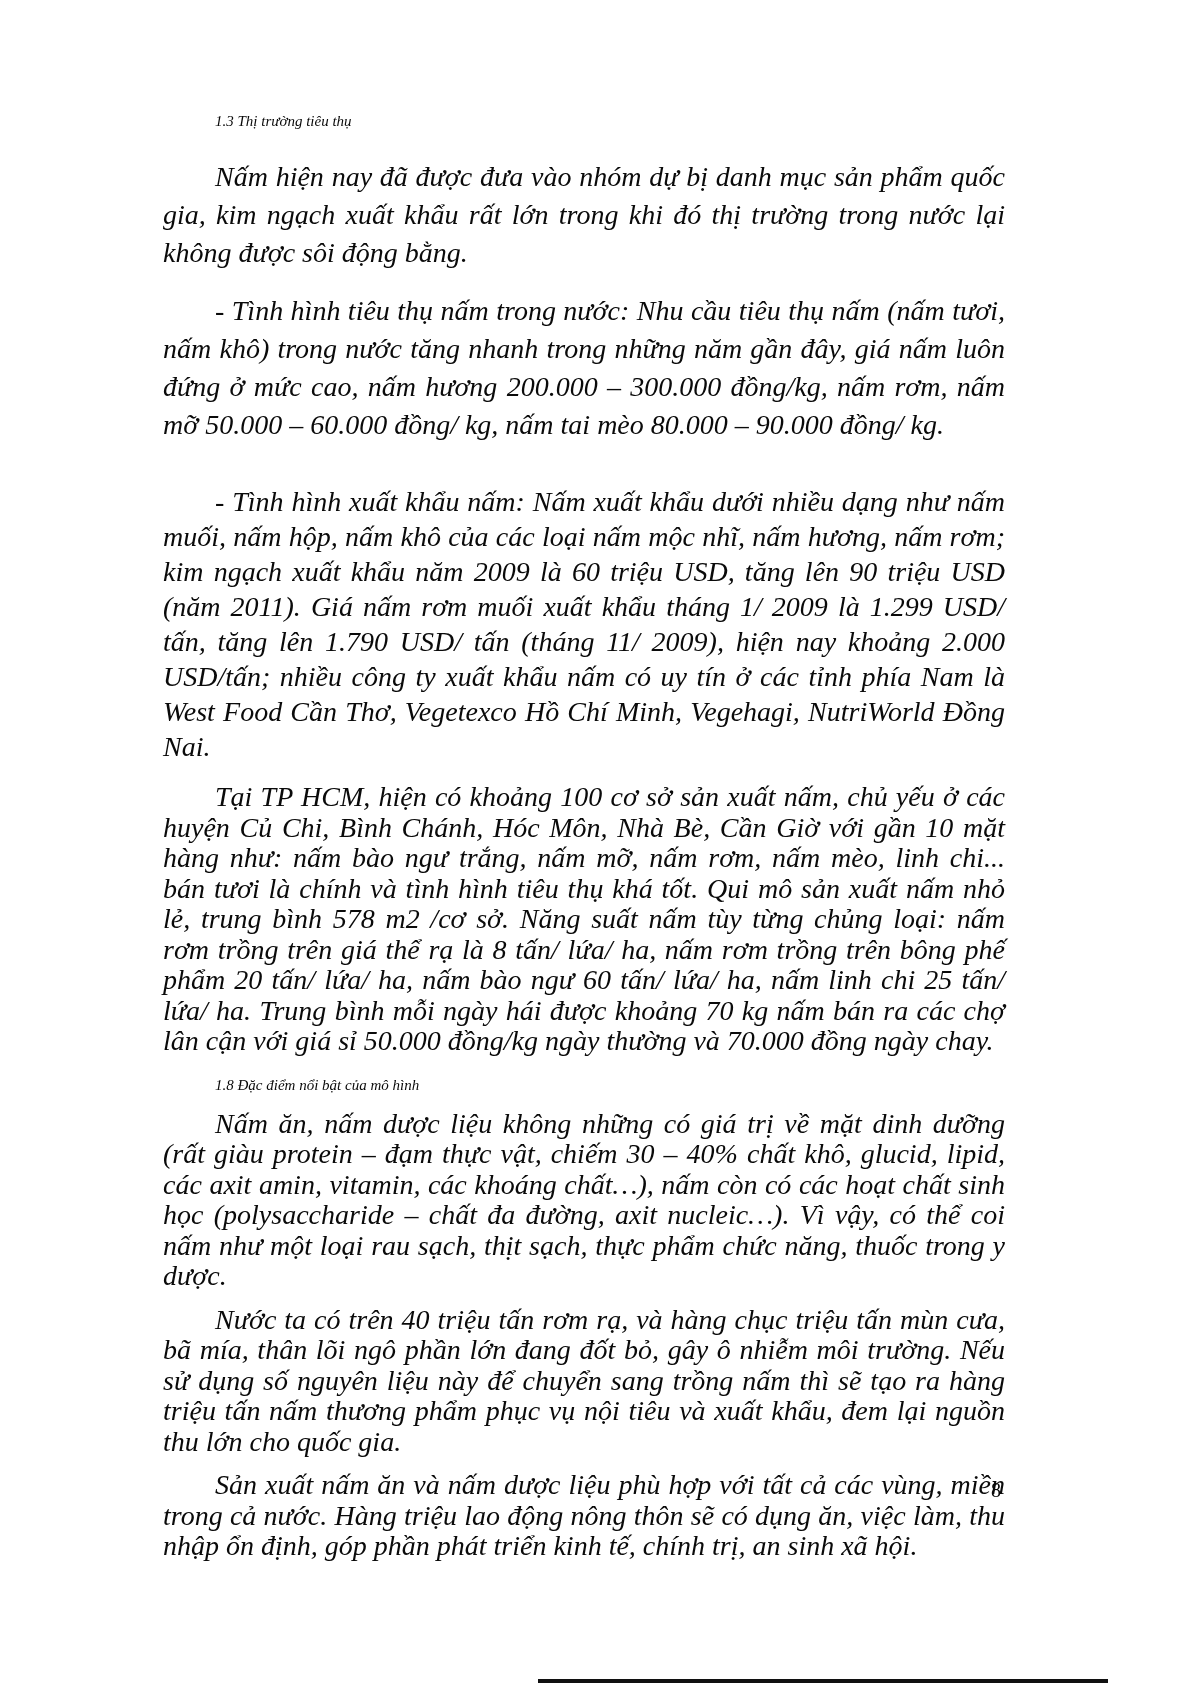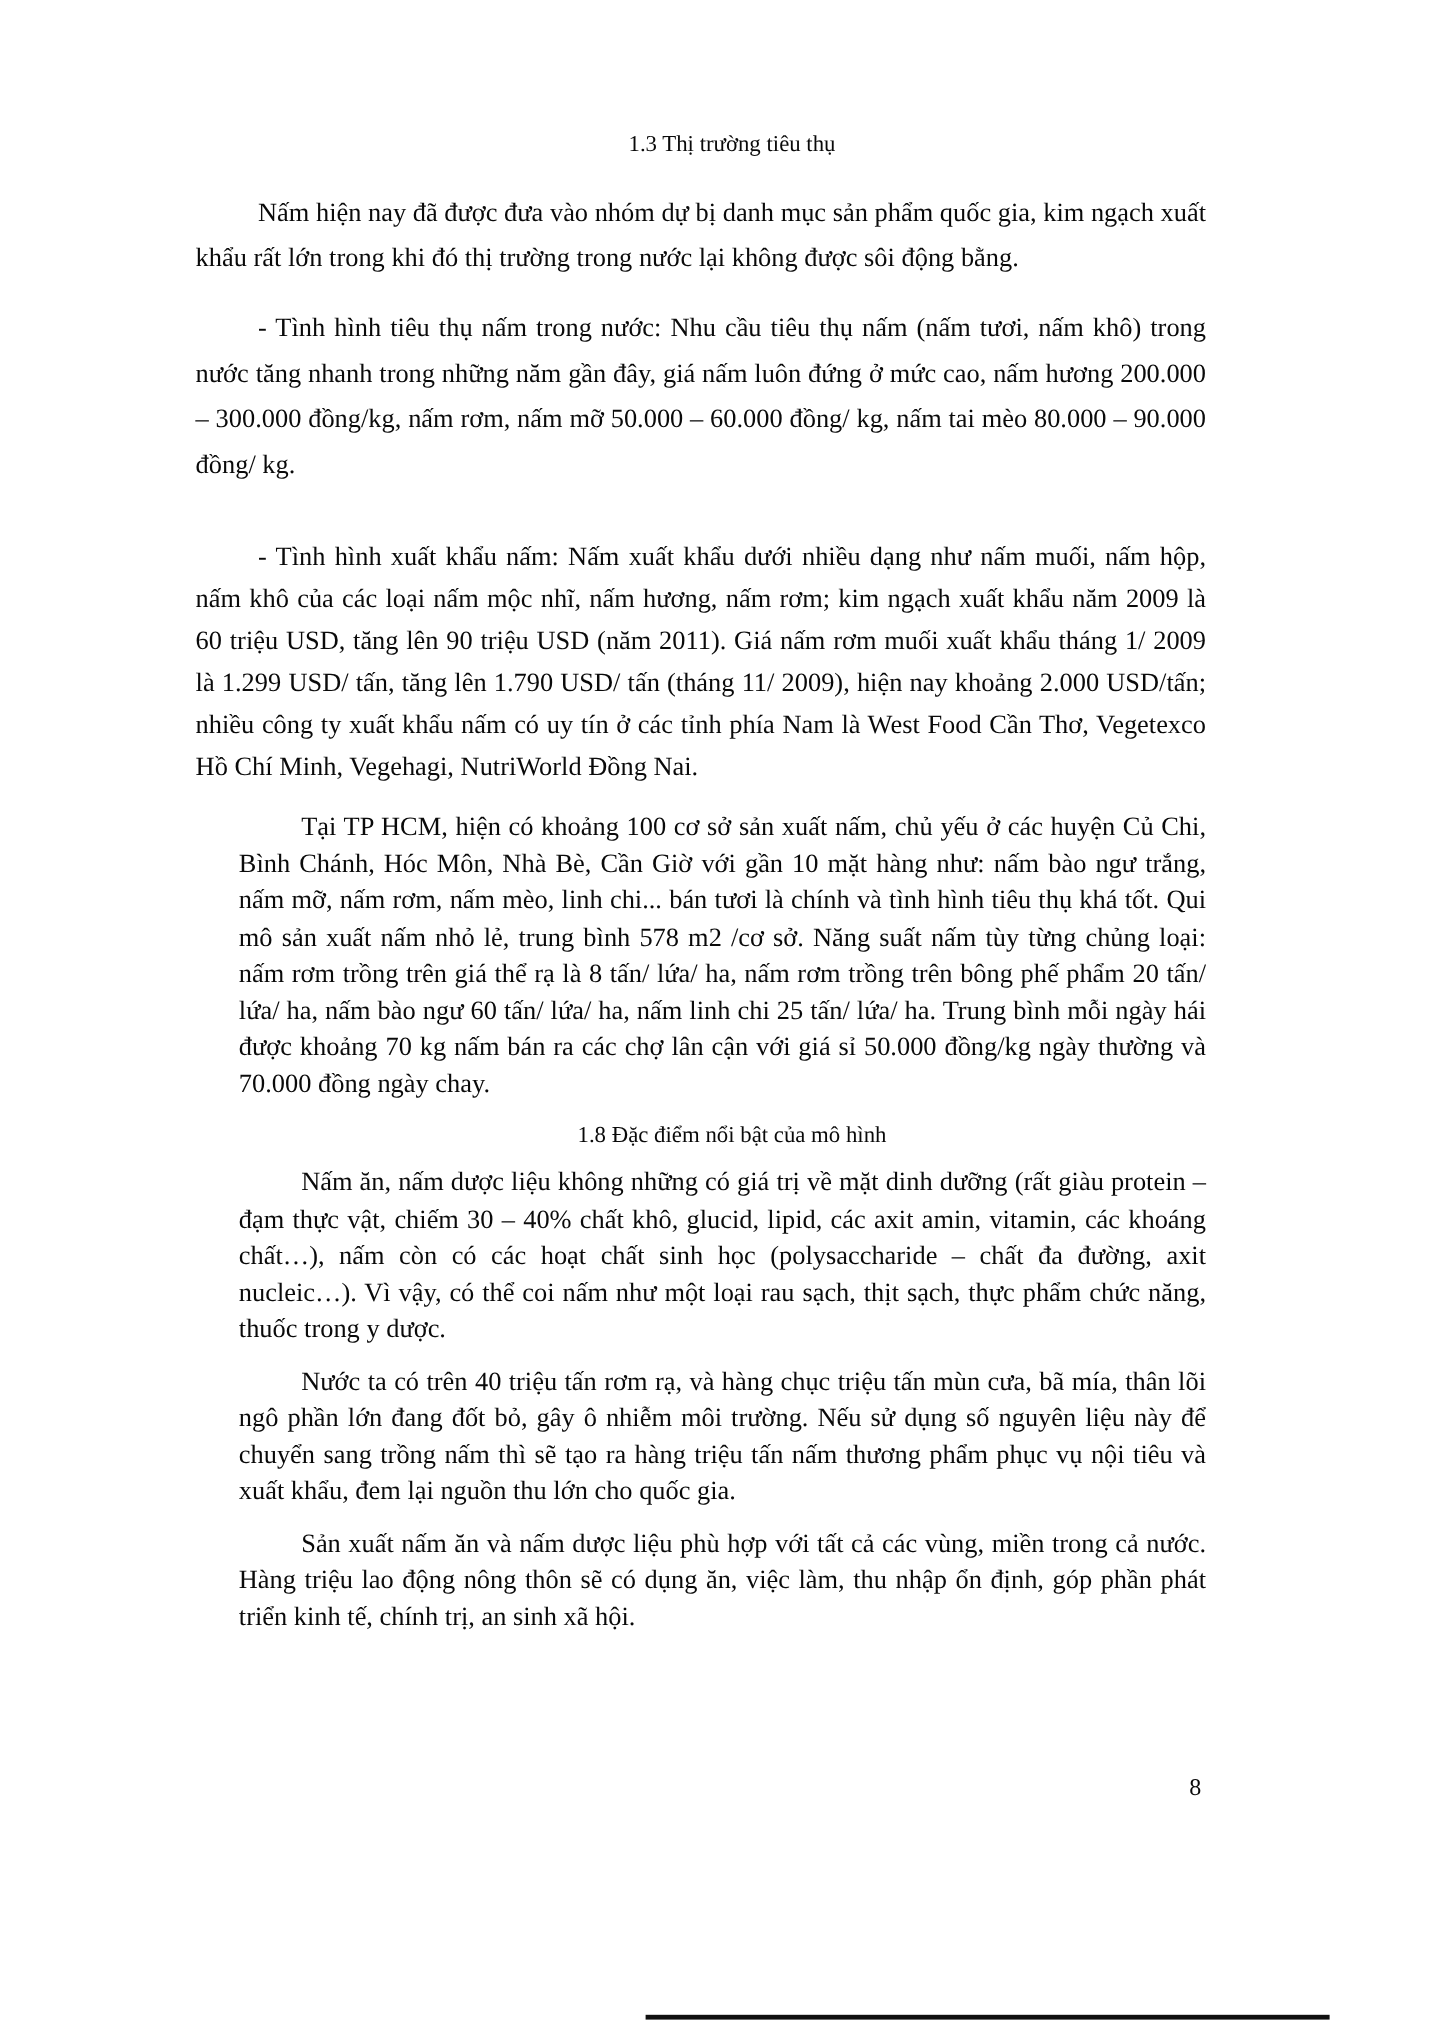--- a/index.html
+++ b/index.html
@@ -18,49 +18,50 @@
     overflow: hidden;
     box-sizing: border-box;
   }
   .content {
     position: absolute;
     top: 102px;
     left: 163px;
     width: 842px;
   }
   .heading {
-    font-size: 19px;
+    font-size: 15px;
     line-height: 38px;
     text-indent: 52px;
     margin: 0 0 18px 0;
-    text-align: center;
+    text-align: left;
+    font-style: italic;
   }
   .heading.tight {
     line-height: 31px;
     margin: 0 0 8px 0;
   }
   .para {
-    font-size: 22px;
+    font-size: 28px;
     margin: 0;
     text-align: justify;
     text-indent: 52px;
+    font-style: italic;
   }
   .para.loose {
     line-height: 38px;
     margin-bottom: 20px;
   }
   .para.mid {
     line-height: 35px;
     margin-bottom: 18px;
     margin-top: 40px;
   }
   .para.tight {
     line-height: 30.5px;
     margin-bottom: 13px;
-    margin-left: 36px;
   }
   .page-number {
     position: absolute;
     top: 1478px;
     right: 190px;
     font-size: 20px;
     line-height: 24px;
     color: #0a0a0a;
   }
   .bottom-edge-line {

